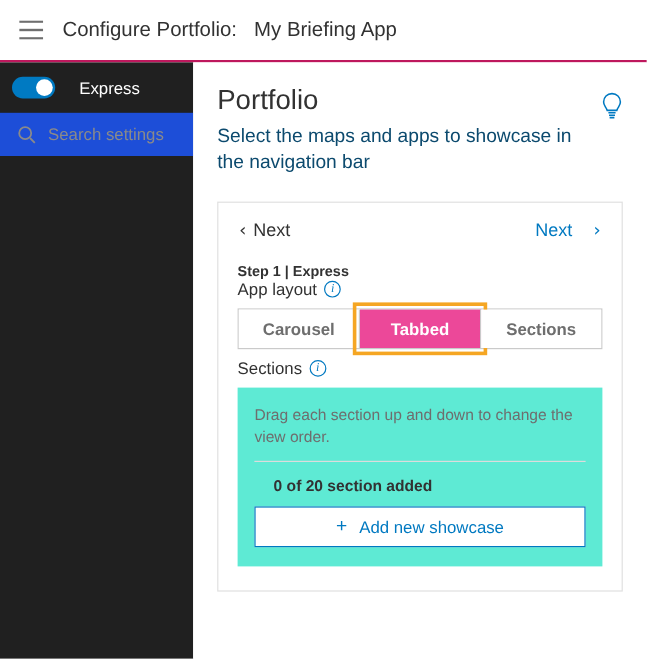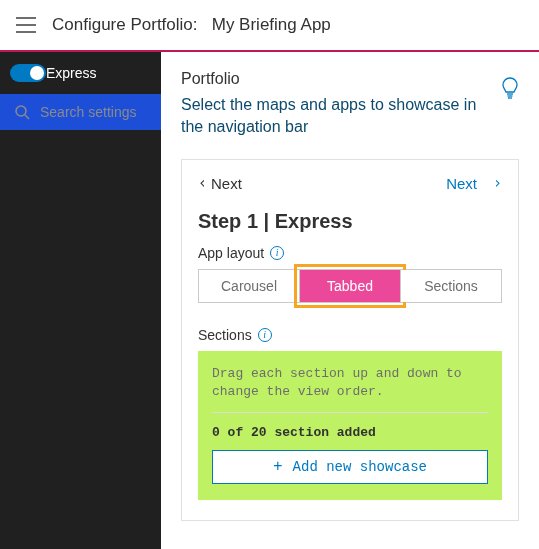--- a/index.html
+++ b/index.html
@@ -31,21 +31,21 @@
     width: 161px;
     background: #202020;
     color: #fff;
     display: flex;
     flex-direction: column;
     flex-shrink: 0;
   }
   .express-row {
     display: flex;
     align-items: center;
-    gap: 0;
+    gap: 20px;
     padding: 12px 10px;
   }
   .toggle {
     width: 36px;
     height: 18px;
     background: #007ac2;
     border-radius: 9px;
     position: relative;
     flex-shrink: 0;
   }
@@ -79,21 +79,21 @@
   .search-input::placeholder { color: #8a8a8a; }
 
   .main {
     flex: 1;
     padding: 18px 20px 20px 20px;
     overflow-y: auto;
     background: #fff;
   }
   .portfolio-head { display: flex; gap: 10px; }
   .portfolio-head-txt { flex: 1; }
-  .portfolio-title { font-size: 16px; font-weight: 400; margin-bottom: 6px; color:#323232;}
+  .portfolio-title { font-size: 23px; font-weight: 400; margin-bottom: 6px; color:#323232;}
   .portfolio-desc { font-size: 16px; color: #0c4a6e; line-height: 1.35; }
   .tip-icon { color: #0079c1; padding-top: 6px; }
 
   .panel {
     margin-top: 22px;
     border: 1px solid #e0e0e0;
     background: #fff;
   }
   .panel-inner { padding: 14px 16px 20px 16px; }
 
@@ -101,41 +101,42 @@
   .nav-back, .nav-next {
     font-size: 15px;
     cursor: pointer;
     display: flex;
     align-items: center;
     gap: 4px;
   }
   .nav-back { color: #323232; }
   .nav-next { color: #0079c1; font-weight: 500; gap: 16px; }
 
-  .step-title { font-size: 20px; font-weight: 600; margin-bottom: 12px; }
+  .step-title { font-size: 12px; font-weight: 600; }
 
   .label-row { display: flex; align-items: center; gap: 6px; font-size: 14px; margin-bottom: 8px; color:#323232;}
   .info-icon {
     width: 14px; height: 14px;
     border: 1.4px solid #0079c1;
     border-radius: 50%;
     display: inline-flex;
     align-items: center; justify-content: center;
     color: #0079c1;
     font-size: 10px;
     font-style: italic;
     font-family: Georgia, serif;
     line-height: 1;
   }
 
   .layout-group {
     display: flex;
     border: 1px solid #cacaca;
     height: 34px;
-    margin-bottom: 24px;
+    margin-bottom: 8px;
+    font-weight: bold;
   }
   .layout-btn {
     flex: 1;
     display: flex;
     align-items: center;
     justify-content: center;
     font-size: 14px;
     color: #6e6e6e;
     background: #fff;
     cursor: pointer;
@@ -149,38 +150,38 @@
   }
   .layout-btn.highlight::after {
     content: "";
     position: absolute;
     inset: -6px;
     border: 3px solid #f5a623;
     pointer-events: none;
   }
 
   .sections-box {
-    background: #bef264;
+    background: #5eead4;
     border: none;
     padding: 14px 14px 16px 14px;
     margin-top: 6px;
-    font-family: Liberation Mono, monospace;
   }
   .hint {
     font-size: 13px;
     color: #6e6e6e;
     line-height: 1.4;
     padding-bottom: 10px;
     border-bottom: 1px solid #dcdcdc;
   }
   .count-line {
     font-size: 13px;
     font-weight: 600;
     color: #323232;
     padding: 12px 0 10px 0;
+    margin-left: 16px;
   }
   .add-btn {
     border: 1px solid #0079c1;
     color: #0079c1;
     background: #fff;
     height: 34px;
     display: flex;
     align-items: center;
     justify-content: center;
     gap: 10px;

